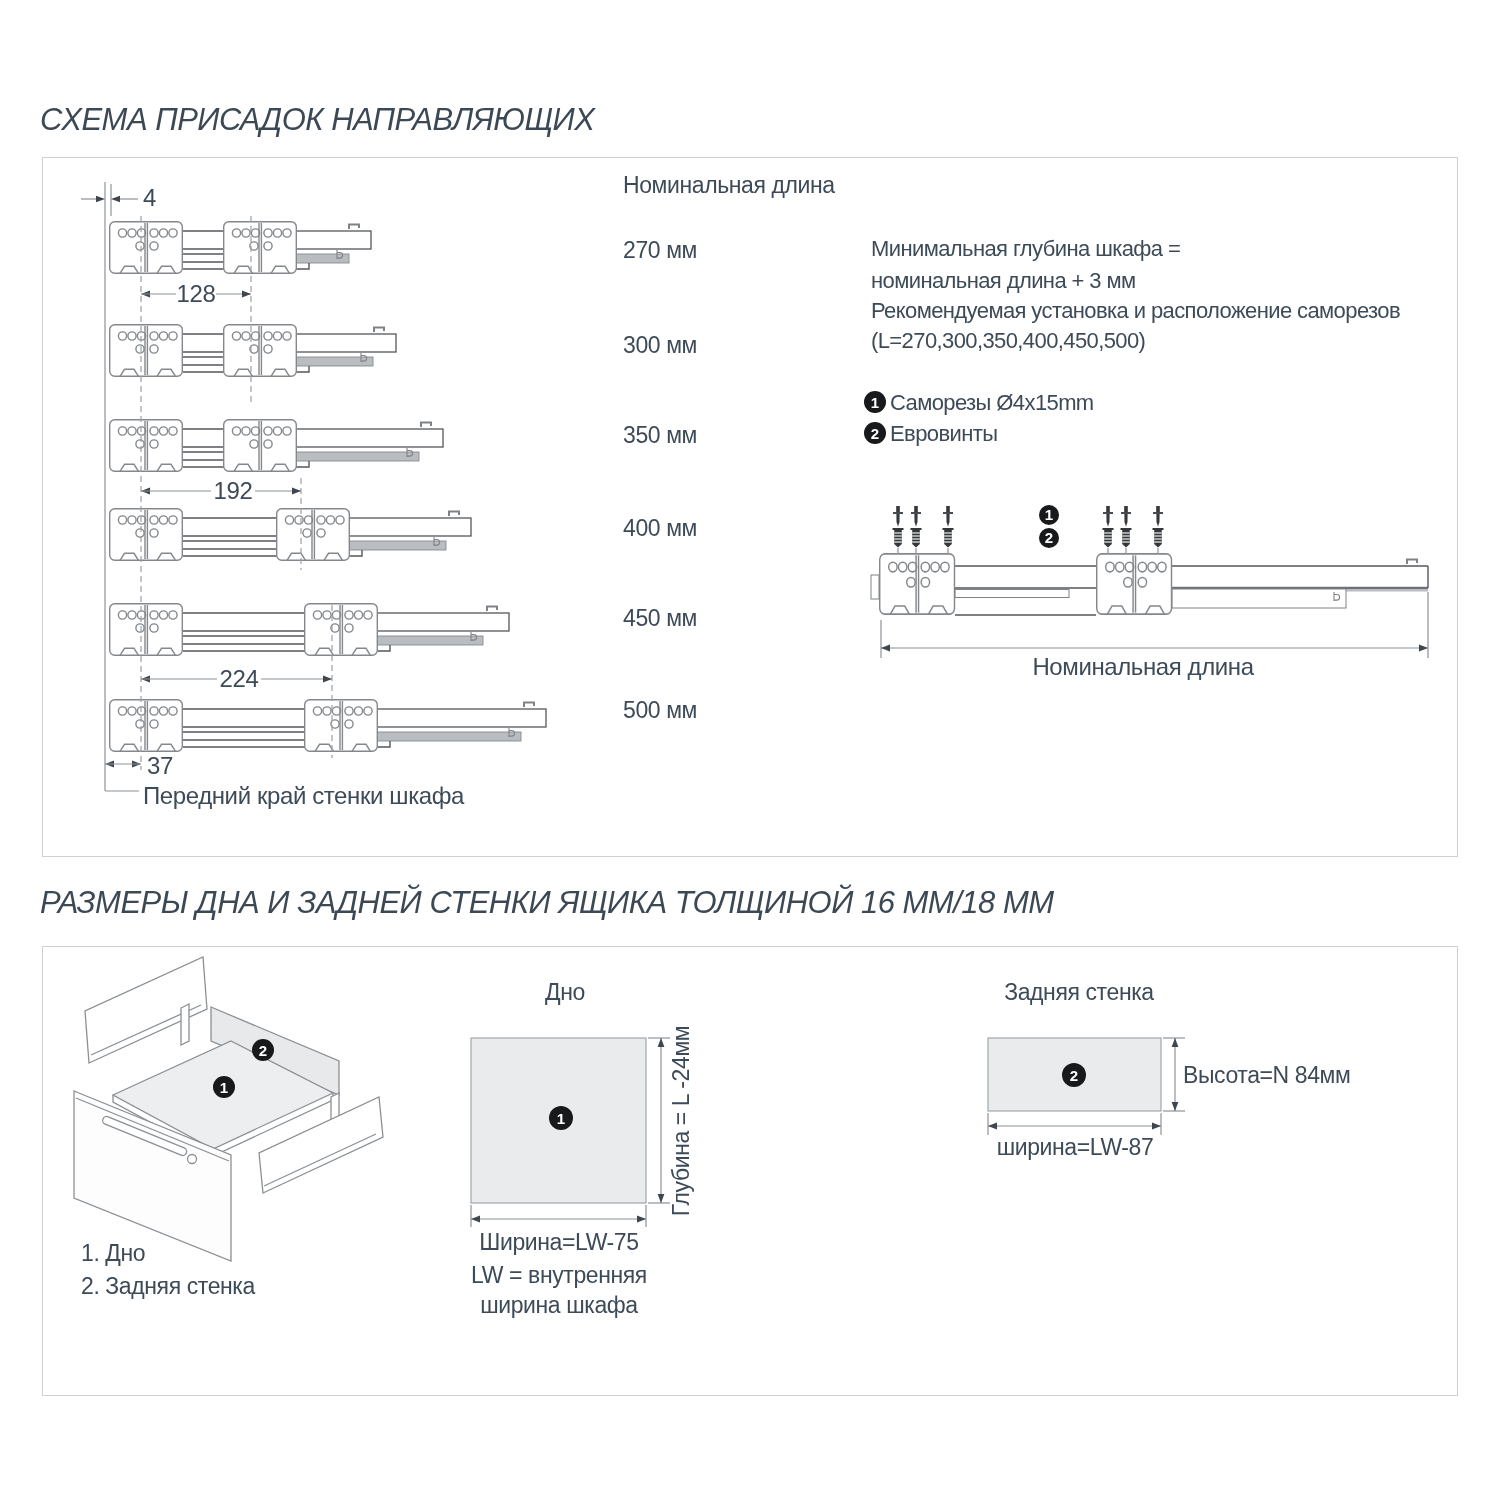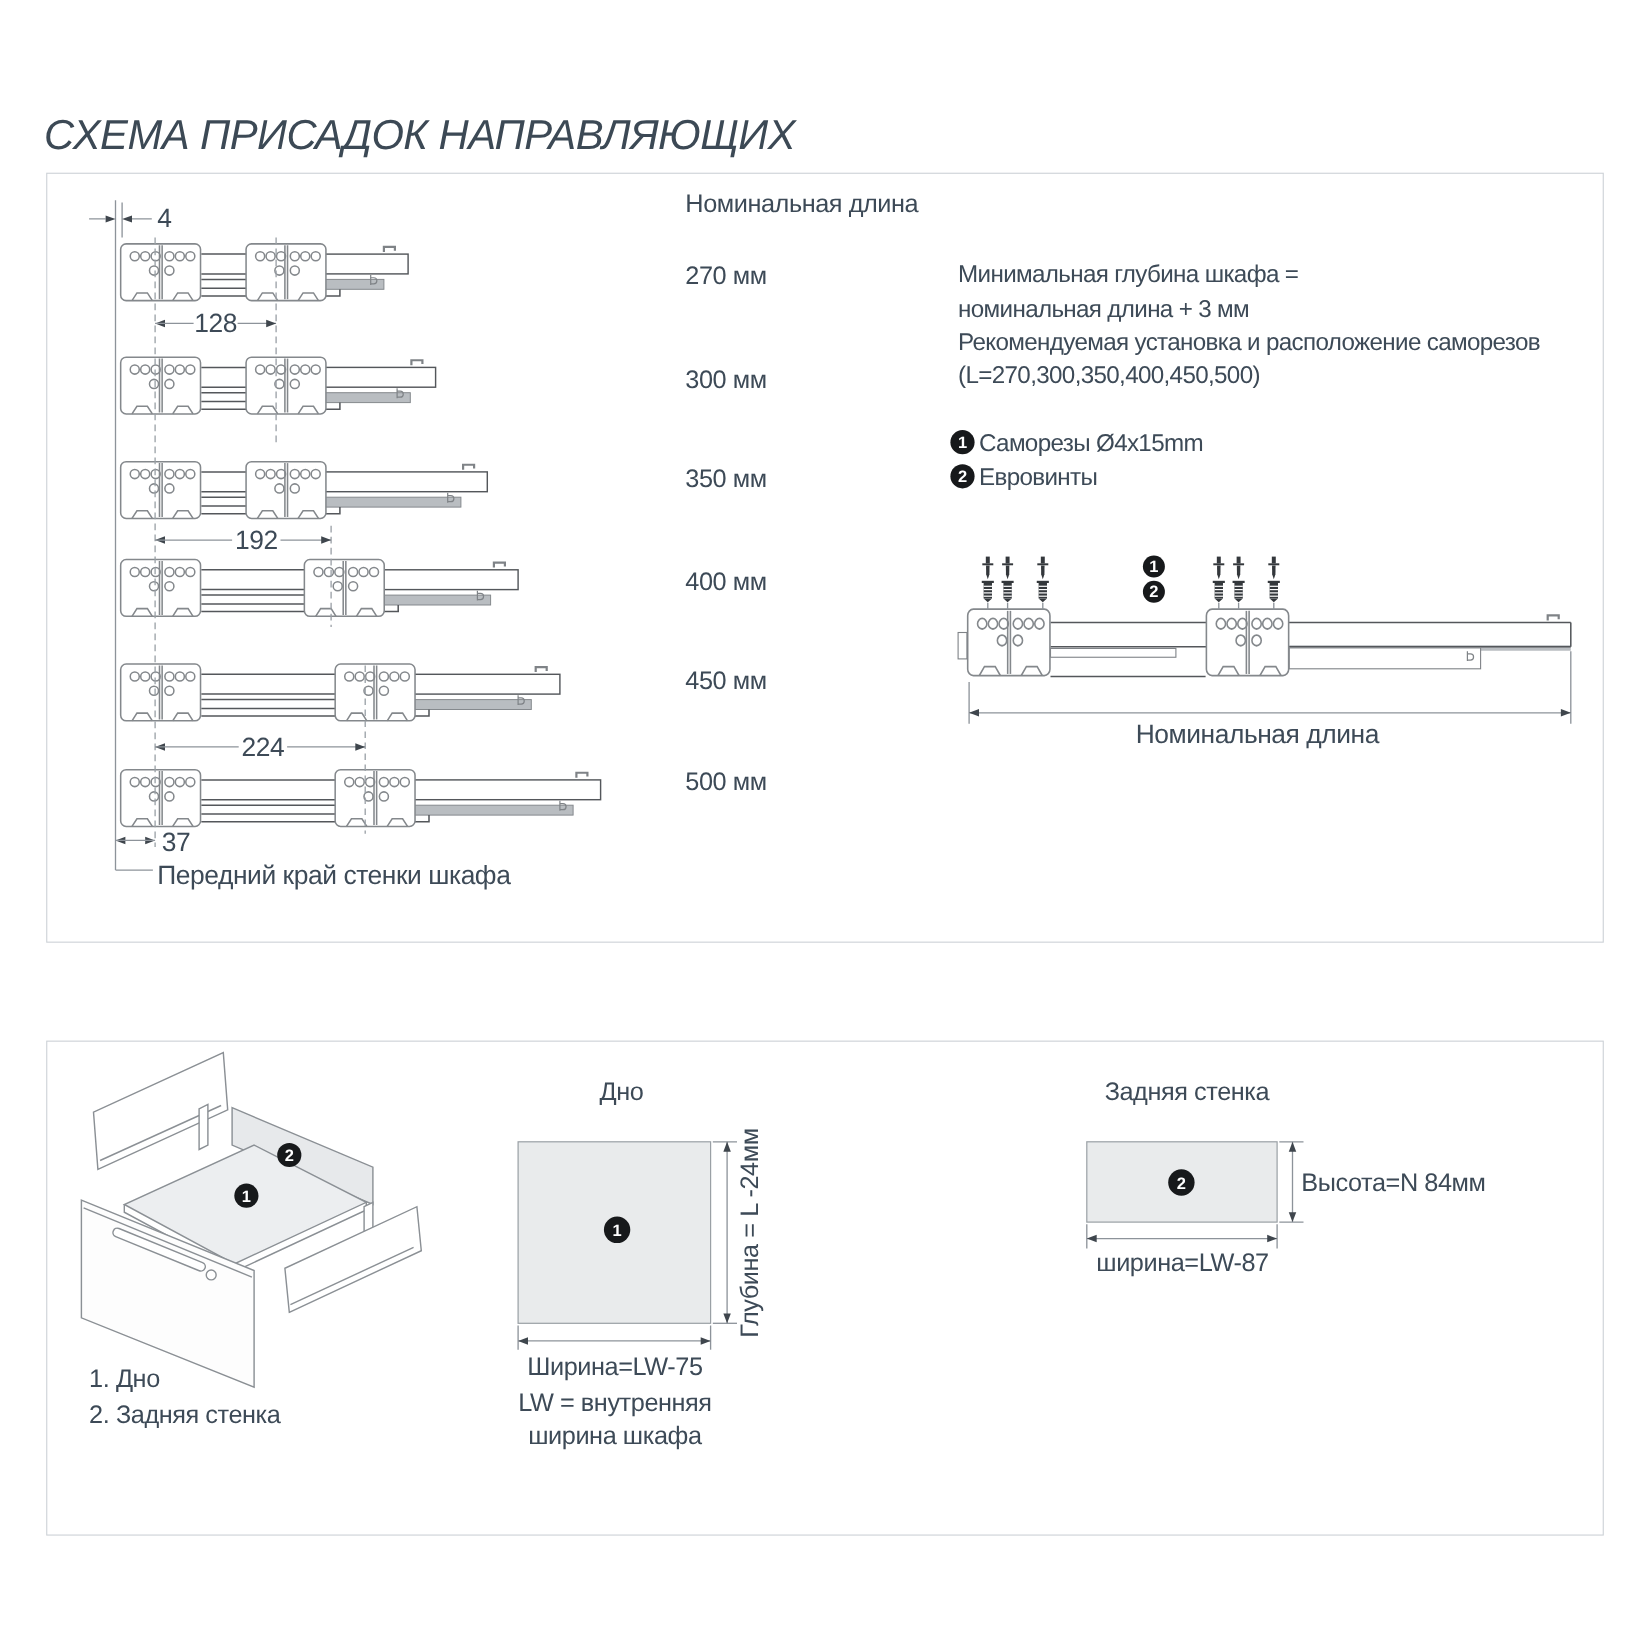--- a/index.html
+++ b/index.html
@@ -1,18 +1,18 @@
 <!DOCTYPE html>
 <html><head>
 <meta charset="utf-8">
 <style>
   html,body{margin:0;padding:0;background:#ffffff;}
   .page{position:relative;width:1500px;height:1500px;background:#ffffff;overflow:hidden;
         font-family:"Liberation Sans",sans-serif;}
-  .sec-title{position:absolute;left:40px;font-style:italic;font-size:38px;font-weight:500;
+  .sec-title{position:absolute;left:40px;font-style:italic;font-size:31px;font-weight:500;
         color:#3c4955;letter-spacing:-0.5px;white-space:nowrap;}
   .panel{position:absolute;left:42px;width:1414px;border:1.5px solid #ccd1d6;background:#fff;}
   svg text{font-family:"Liberation Sans",sans-serif;fill:#3d4a57;letter-spacing:-0.4px;}
   .tx{font-size:23px;}
   .num{font-size:24px;}
   .note{font-size:22px;letter-spacing:-0.6px;}
   .badge-n{fill:#ffffff;font-size:15px;font-weight:bold;letter-spacing:0;}
   .dim{stroke:#8d939a;stroke-width:1.2;fill:none;}
   .dash{stroke:#9aa0a6;stroke-width:1.2;stroke-dasharray:6 4;fill:none;}
   .arr{fill:#3f464d;stroke:none;}
@@ -273,20 +273,21 @@
       <line class="dim" x1="838" y1="462" x2="838" y2="500"></line>
       <line class="dim" x1="1385" y1="434" x2="1385" y2="500"></line>
       <line class="dim" x1="838" y1="490" x2="1385" y2="490"></line>
       <polygon class="arr" points="838,490 847,486.6 847,493.4"></polygon>
       <polygon class="arr" points="1385,490 1376,486.6 1376,493.4"></polygon>
       <text class="num" x="1100" y="517" text-anchor="middle">Номинальная длина</text>
     </g>
   </svg>
   </div>
 
+  <div class="sec-title" style="top:885px;">РАЗМЕРЫ ДНА И ЗАДНЕЙ СТЕНКИ ЯЩИКА ТОЛЩИНОЙ 16 ММ/18 ММ</div>
 
   <div class="panel" style="top:946px;height:448px;">
   <svg width="1413" height="445" viewBox="0 0 1413 445">
 
     <g fill="#ffffff">
       <polygon class="wood" points="46,116 164,62 160,10 42,64"></polygon>
       <line class="wood" x1="48" y1="108" x2="158" y2="58" fill="none"></line>
       <polygon class="wood" points="138,61 146,57 146,94 138,98"></polygon>
       <polygon class="wood" points="168,60 296,114 296,148 168,94" fill="#e7e9eb"></polygon>
       <polygon class="wood" points="188,94 290,146 170,202 70,148" fill="#eceef0"></polygon>

